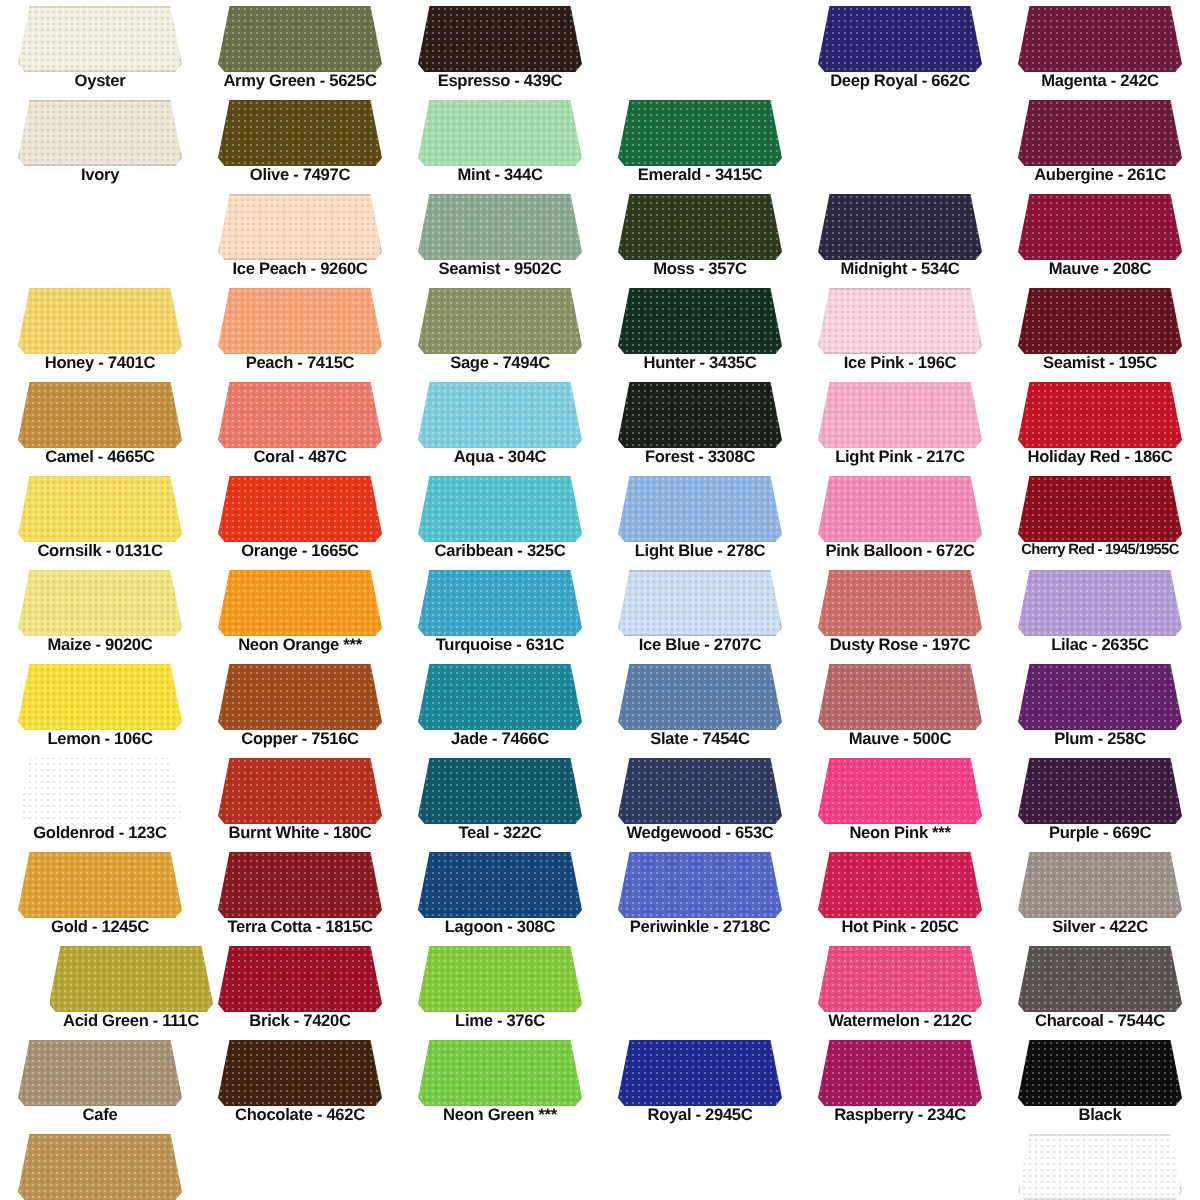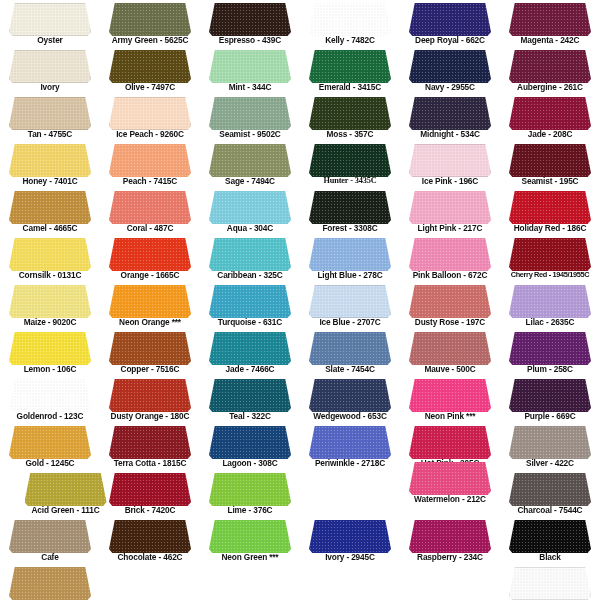--- a/index.html
+++ b/index.html
@@ -78,26 +78,20 @@
           <div class="swatch lightbd" style="background: rgb(241, 238, 224);"></div>
         </div>
         <div class="label">Oyster</div>
       </div>
       <div class="cell" style="position: absolute; top: 47px;">
         <div class="swatch-wrap">
           <div class="swatch lightbd" style="background: rgb(236, 228, 210);"></div>
         </div>
         <div class="label">Ivory</div>
       </div>
-      <div class="cell" style="position: absolute; top: 94px;">
-        <div class="swatch-wrap">
-          <div class="swatch lightbd" style="background: rgb(216, 195, 165);"></div>
-        </div>
-        <div class="label">Tan - 4755C</div>
-      </div>
       <div class="cell" style="position: absolute; top: 141px;">
         <div class="swatch-wrap">
           <div class="swatch" style="background: rgb(242, 213, 106);"></div>
         </div>
         <div class="label">Honey - 7401C</div>
       </div>
       <div class="cell" style="position: absolute; top: 188px;">
         <div class="swatch-wrap">
           <div class="swatch" style="background: rgb(193, 144, 63);"></div>
         </div>
@@ -198,21 +192,21 @@
       <div class="cell" style="position: absolute; top: 329px;">
         <div class="swatch-wrap">
           <div class="swatch" style="background: rgb(158, 76, 30);"></div>
         </div>
         <div class="label">Copper - 7516C</div>
       </div>
       <div class="cell" style="position: absolute; top: 376px;">
         <div class="swatch-wrap">
           <div class="swatch" style="background: rgb(181, 48, 31);"></div>
         </div>
-        <div class="label">Dusty Orange - 180C</div>
+        <div class="label">Burnt White - 180C</div>
       </div>
       <div class="cell" style="position: absolute; top: 423px;">
         <div class="swatch-wrap">
           <div class="swatch" style="background: rgb(138, 26, 34);"></div>
         </div>
         <div class="label">Terra Cotta - 1815C</div>
       </div>
       <div class="cell" style="position: absolute; top: 470px;">
         <div class="swatch-wrap">
           <div class="swatch" style="background: rgb(158, 16, 38);"></div>
@@ -294,39 +288,33 @@
         <div class="label">Lime - 376C</div>
       </div>
       <div class="cell" style="position: absolute; top: 517px;">
         <div class="swatch-wrap">
           <div class="swatch" style="background: rgb(118, 204, 68);"></div>
         </div>
         <div class="label">Neon Green ***</div>
       </div>
     </div>
     <div class="col" style="left: 300px;">
-      <div class="cell" style="position: absolute; top: 0px;">
-        <div class="swatch-wrap">
-          <div class="swatch"></div>
-        </div>
-        <div class="label">Kelly - 7482C</div>
-      </div>
       <div class="cell" style="position: absolute; top: 47px;">
         <div class="swatch-wrap">
           <div class="swatch" style="background: rgb(26, 107, 60);"></div>
         </div>
         <div class="label">Emerald - 3415C</div>
       </div>
       <div class="cell" style="position: absolute; top: 94px;">
         <div class="swatch-wrap">
           <div class="swatch" style="background: rgb(44, 59, 28);"></div>
         </div>
         <div class="label">Moss - 357C</div>
       </div>
-      <div class="cell" style="position: absolute; top: 141px; font-family: Liberation Serif, serif;">
+      <div class="cell" style="position: absolute; top: 141px;">
         <div class="swatch-wrap">
           <div class="swatch" style="background: rgb(18, 50, 31);"></div>
         </div>
         <div class="label">Hunter - 3435C</div>
       </div>
       <div class="cell" style="position: absolute; top: 188px;">
         <div class="swatch-wrap">
           <div class="swatch" style="background: rgb(26, 33, 25);"></div>
         </div>
         <div class="label">Forest - 3308C</div>
@@ -358,36 +346,30 @@
       <div class="cell" style="position: absolute; top: 423px;">
         <div class="swatch-wrap">
           <div class="swatch" style="background: rgb(85, 102, 196);"></div>
         </div>
         <div class="label">Periwinkle - 2718C</div>
       </div>
       <div class="cell" style="position: absolute; top: 517px;">
         <div class="swatch-wrap">
           <div class="swatch" style="background: rgb(31, 42, 144);"></div>
         </div>
-        <div class="label">Ivory - 2945C</div>
+        <div class="label">Royal - 2945C</div>
       </div>
     </div>
     <div class="col" style="left: 400px;">
       <div class="cell" style="position: absolute; top: 0px;">
         <div class="swatch-wrap">
           <div class="swatch" style="background: rgb(42, 35, 112);"></div>
         </div>
         <div class="label">Deep Royal - 662C</div>
       </div>
-      <div class="cell" style="position: absolute; top: 47px;">
-        <div class="swatch-wrap">
-          <div class="swatch" style="background: rgb(27, 35, 71);"></div>
-        </div>
-        <div class="label">Navy - 2955C</div>
-      </div>
       <div class="cell" style="position: absolute; top: 94px;">
         <div class="swatch-wrap">
           <div class="swatch" style="background: rgb(46, 39, 64);"></div>
         </div>
         <div class="label">Midnight - 534C</div>
       </div>
       <div class="cell" style="position: absolute; top: 141px;">
         <div class="swatch-wrap">
           <div class="swatch lightbd" style="background: rgb(245, 211, 222);"></div>
         </div>
@@ -422,21 +404,21 @@
           <div class="swatch" style="background: rgb(242, 63, 134);"></div>
         </div>
         <div class="label">Neon Pink ***</div>
       </div>
       <div class="cell" style="position: absolute; top: 423px;">
         <div class="swatch-wrap">
           <div class="swatch" style="background: rgb(206, 32, 80);"></div>
         </div>
         <div class="label">Hot Pink - 205C</div>
       </div>
-      <div class="cell" style="position: absolute; top: 459px;">
+      <div class="cell" style="position: absolute; top: 470px;">
         <div class="swatch-wrap">
           <div class="swatch" style="background: rgb(232, 76, 130);"></div>
         </div>
         <div class="label">Watermelon - 212C</div>
       </div>
       <div class="cell" style="position: absolute; top: 517px;">
         <div class="swatch-wrap">
           <div class="swatch" style="background: rgb(163, 24, 90);"></div>
         </div>
         <div class="label">Raspberry - 234C</div>
@@ -452,21 +434,21 @@
       <div class="cell" style="position: absolute; top: 47px;">
         <div class="swatch-wrap">
           <div class="swatch" style="background: rgb(108, 27, 59);"></div>
         </div>
         <div class="label">Aubergine - 261C</div>
       </div>
       <div class="cell" style="position: absolute; top: 94px;">
         <div class="swatch-wrap">
           <div class="swatch" style="background: rgb(141, 19, 56);"></div>
         </div>
-        <div class="label">Jade - 208C</div>
+        <div class="label">Mauve - 208C</div>
       </div>
       <div class="cell" style="position: absolute; top: 141px;">
         <div class="swatch-wrap">
           <div class="swatch" style="background: rgb(99, 18, 30);"></div>
         </div>
         <div class="label">Seamist - 195C</div>
       </div>
       <div class="cell" style="position: absolute; top: 188px;">
         <div class="swatch-wrap">
           <div class="swatch" style="background: rgb(196, 19, 37);"></div>

